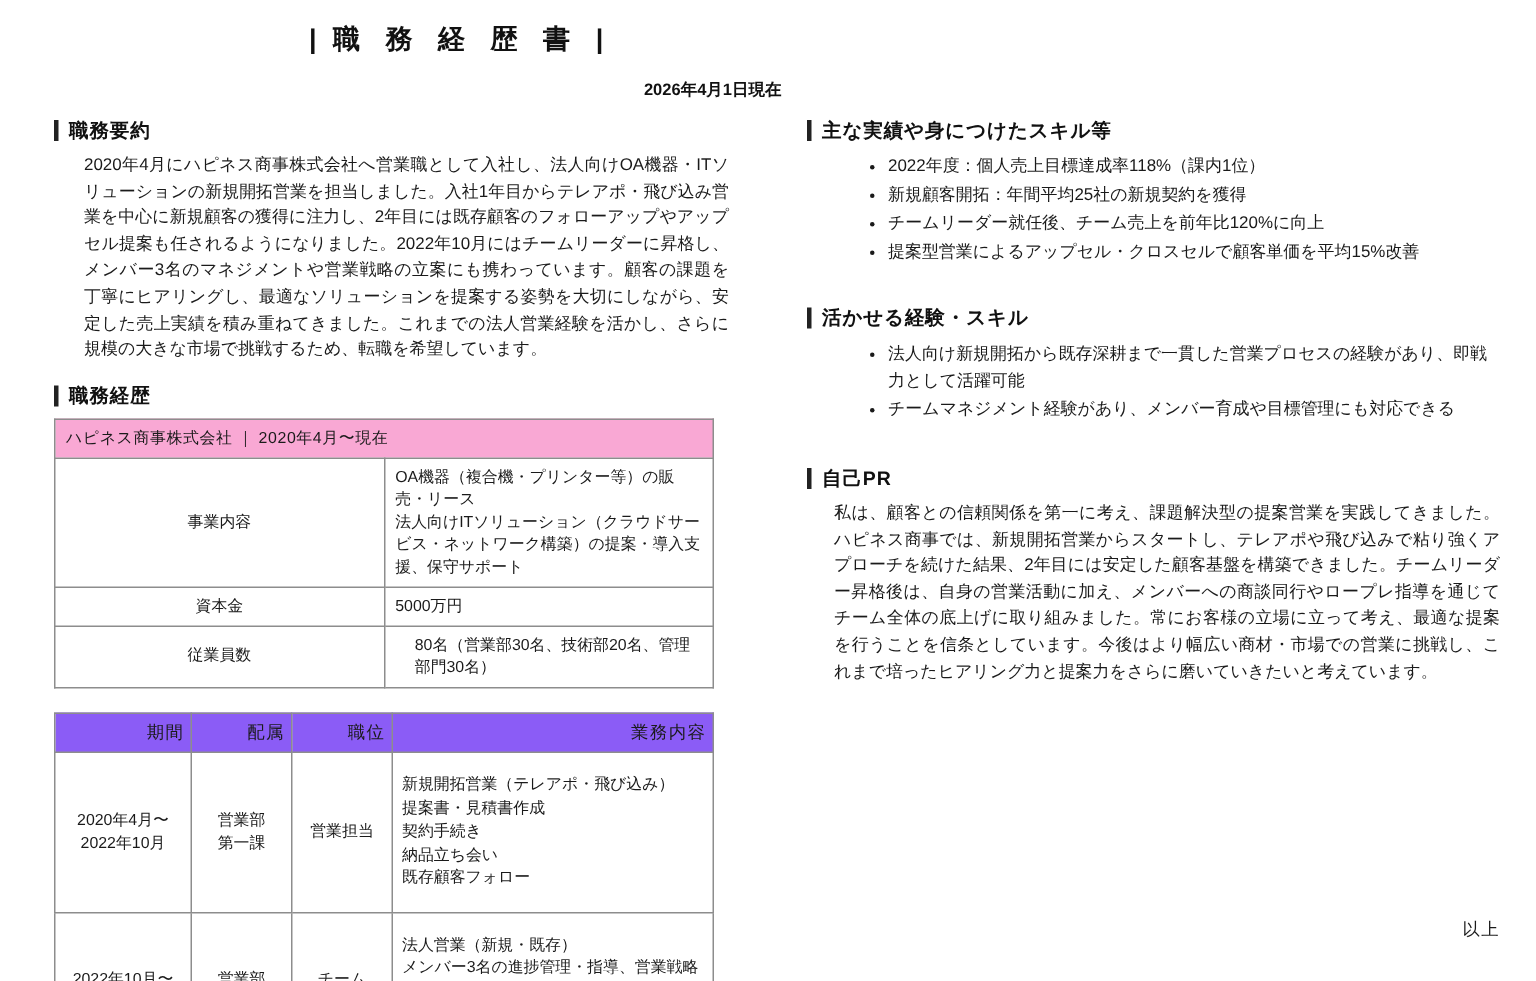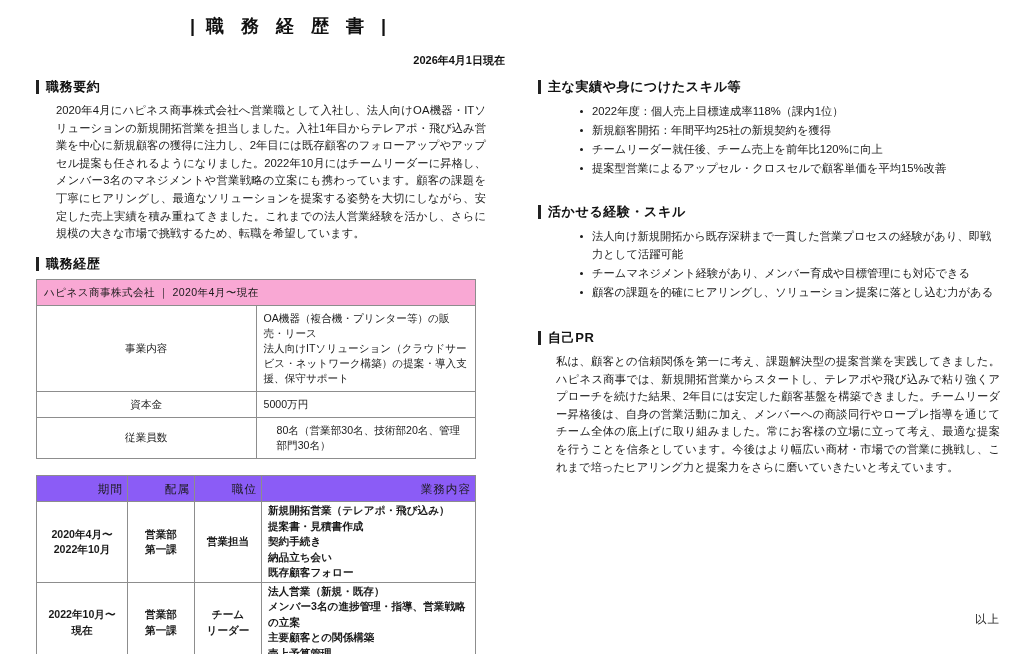--- a/index.html
+++ b/index.html
@@ -19,21 +19,21 @@
   .page {
     position: relative;
     width: 1024px;
     height: 654px;
     box-sizing: border-box;
   }
 
   
   .doc-header {
     position: absolute;
-    left: 0;
+    left: 16px;
     top: 14px;
     width: 921px;
     height: 62px;
     padding-left: 36px;
   }
   .doc-title {
     position: absolute;
     left: 190px;
     top: 0px;
     font-size: 18px;
@@ -166,22 +166,22 @@
   table.career {
     border-collapse: collapse;
     width: 440px;
     table-layout: fixed;
   }
   table.career th, table.career td {
     border: 1px solid #8d8d8d;
     font-size: 10.6px;
     line-height: 15.5px;
     color: #1a1a1a;
-    padding: 1px 6px;
-    font-weight: bold;
+    padding: 14px 6px;
+    font-weight: normal;
     vertical-align: middle;
   }
   table.career thead th {
     background: #8b5cf6;
     font-weight: normal;
     font-size: 11.6px;
     text-align: right;
     letter-spacing: 1px;
     padding: 5px 4px;
   }
@@ -307,21 +307,20 @@
       <li>提案型営業によるアップセル・クロスセルで顧客単価を平均15%改善</li>
     </ul>
 
     <div class="section-head" style="margin-top:26px;">
       <span class="section-bar"></span>
       <span>活かせる経験・スキル</span>
     </div>
     <ul class="bullets">
       <li>法人向け新規開拓から既存深耕まで一貫した営業プロセスの経験があり、即戦力として活躍可能</li>
       <li>チームマネジメント経験があり、メンバー育成や目標管理にも対応できる</li>
-      <li>顧客の課題を的確にヒアリングし、ソリューション提案に落とし込む力がある</li>
     </ul>
 
     <div class="section-head" style="margin-top:28px;">
       <span class="section-bar"></span>
       <span>自己PR</span>
     </div>
     <p class="para pr">私は、顧客との信頼関係を第一に考え、課題解決型の提案営業を実践してきました。ハピネス商事では、新規開拓営業からスタートし、テレアポや飛び込みで粘り強くアプローチを続けた結果、2年目には安定した顧客基盤を構築できました。チームリーダー昇格後は、自身の営業活動に加え、メンバーへの商談同行やロープレ指導を通じてチーム全体の底上げに取り組みました。常にお客様の立場に立って考え、最適な提案を行うことを信条としています。今後はより幅広い商材・市場での営業に挑戦し、これまで培ったヒアリング力と提案力をさらに磨いていきたいと考えています。</p>
 
   </div>
 

